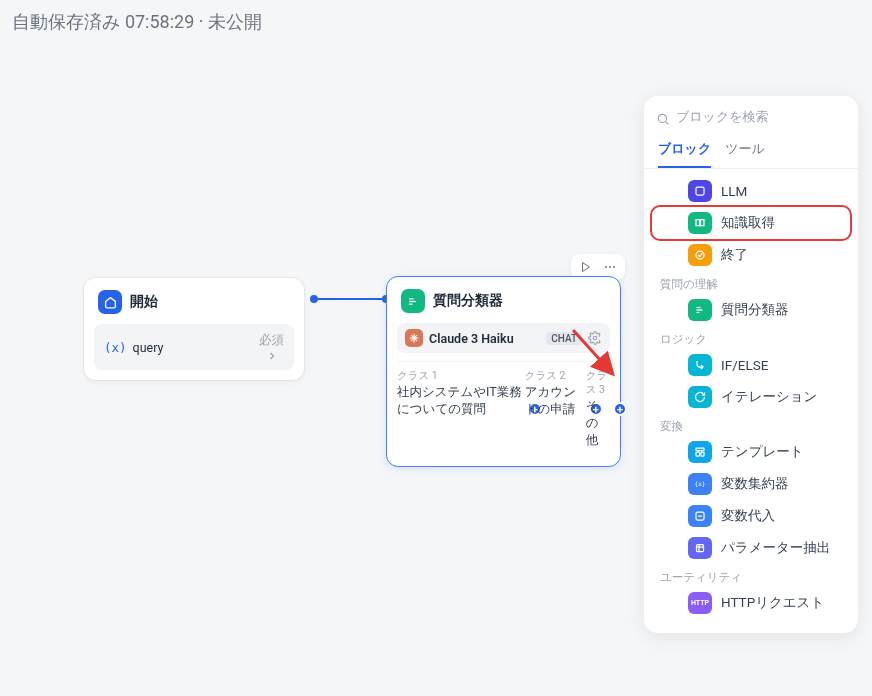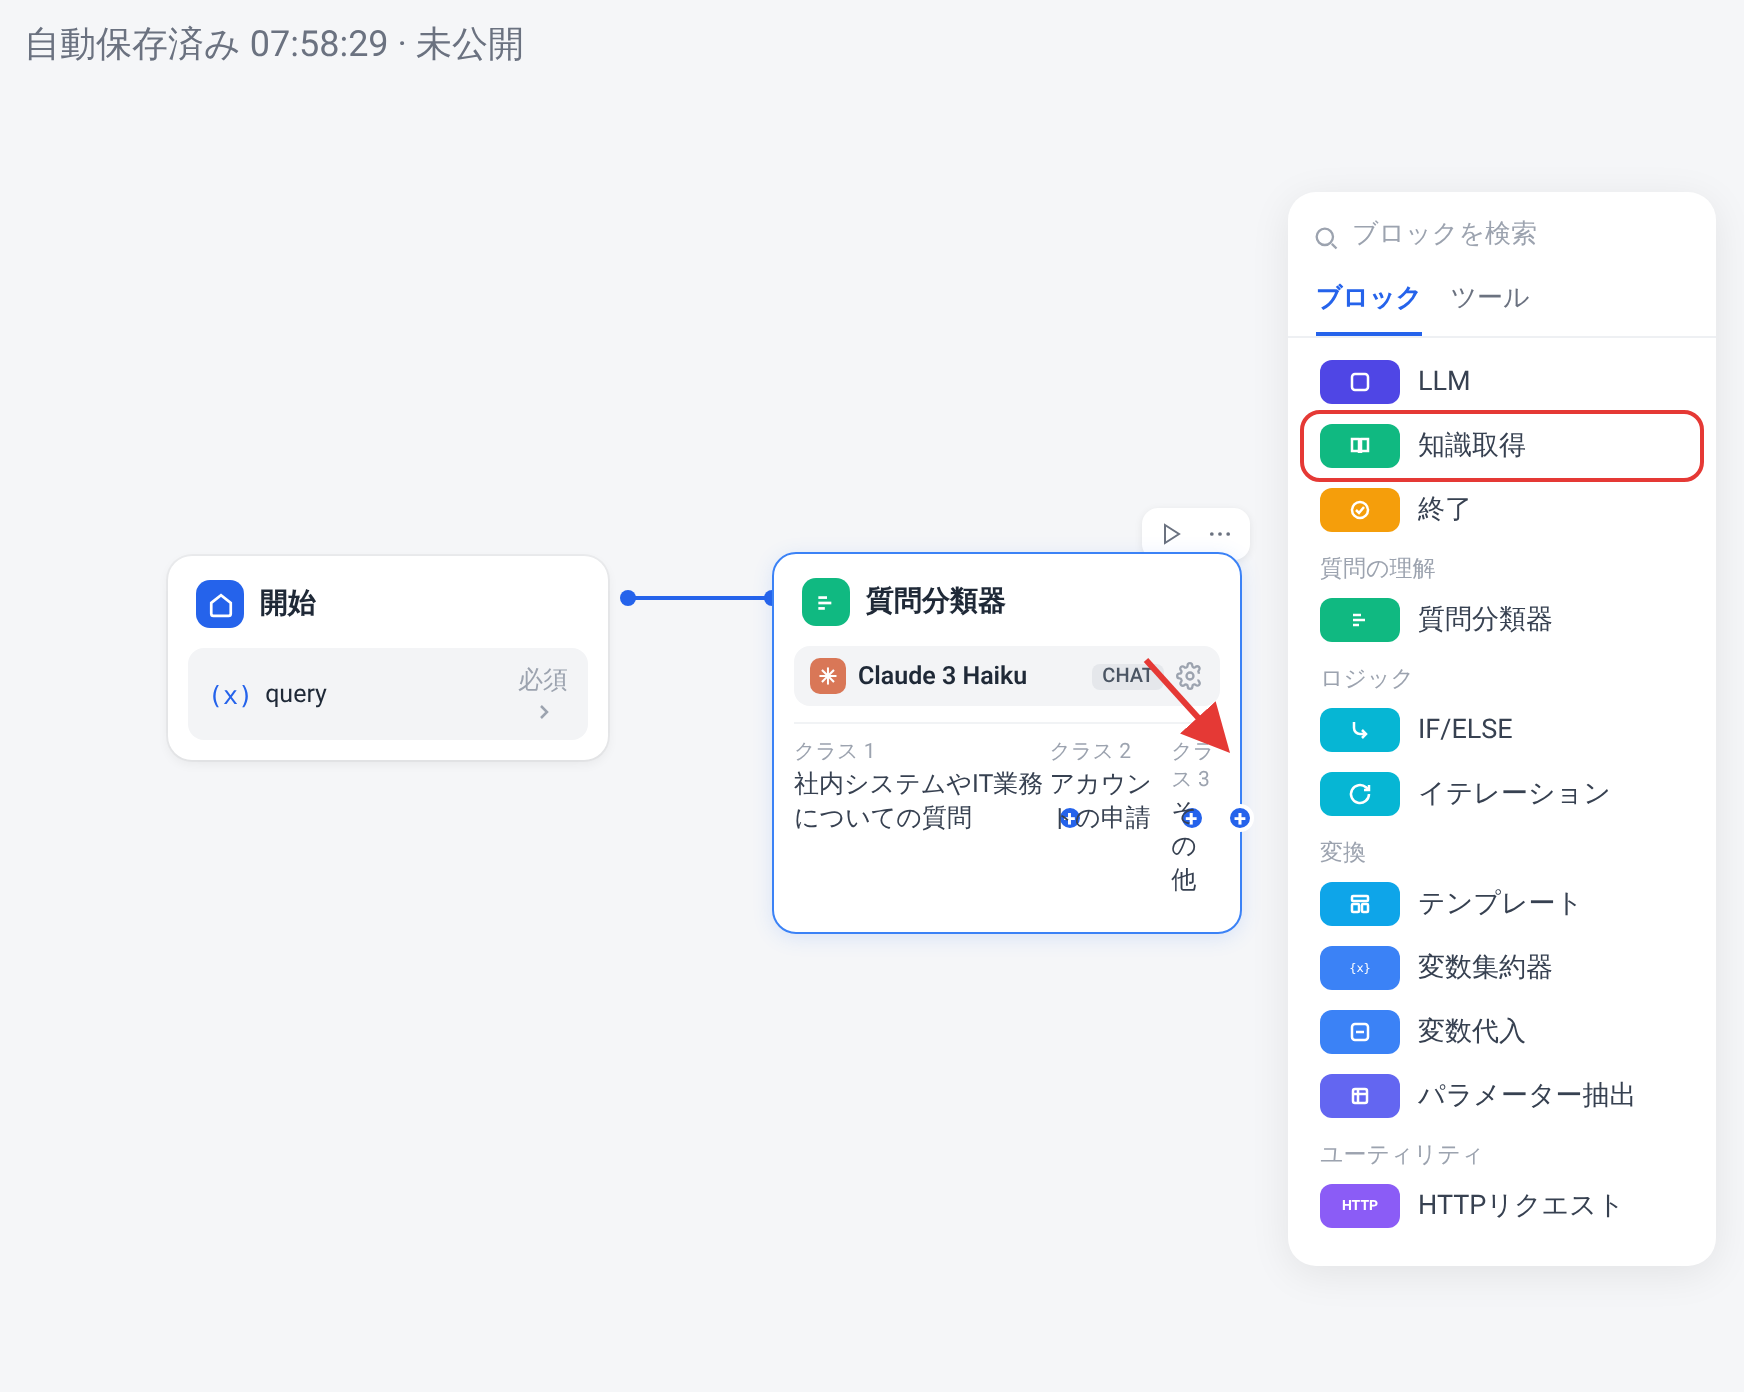--- a/index.html
+++ b/index.html
@@ -138,22 +138,22 @@
   .panel-tab { padding: 6px 0 8px 0; color:#6b7280; cursor:pointer; }
   .panel-tab.active { color:#2563eb; font-weight:600; border-bottom:2px solid #2563eb; }
   .panel-list { padding: 6px 8px; display:flex; flex-direction:column; }
   .p-section { font-size:11.5px; color:#9ca3af; padding: 6px 8px 2px 8px; }
   .p-item {
     display:flex; align-items:center; gap:9px;
     padding: 5px 8px; border-radius:8px; cursor:pointer;
     font-size: 13.5px; color:#374151;
   }
   .p-ic {
-    width:40px; height:22px; border-radius:6px; flex-shrink:0;
-    display:flex;align-items:center;justify-content:center;color:#fff;font-size:12px;
+    width:24px; height:22px; border-radius:6px; flex-shrink:0;
+    display:flex;align-items:center;justify-content:center;color:#fff;font-size:12px;margin-left:28px;
   }
   .hl-red { outline: 2px solid #e53935; outline-offset: 0; border-radius:8px; }
 
   .bg-indigo{background:#4f46e5}.bg-green{background:#10b981}.bg-orange{background:#f59e0b}
   .bg-teal{background:#06b6d4}.bg-blue{background:#3b82f6}.bg-violet{background:#6366f1}
   .bg-cyan{background:#0ea5e9}.bg-purple{background:#8b5cf6}
 
   svg { display:block; }
 </style>
 </head>

